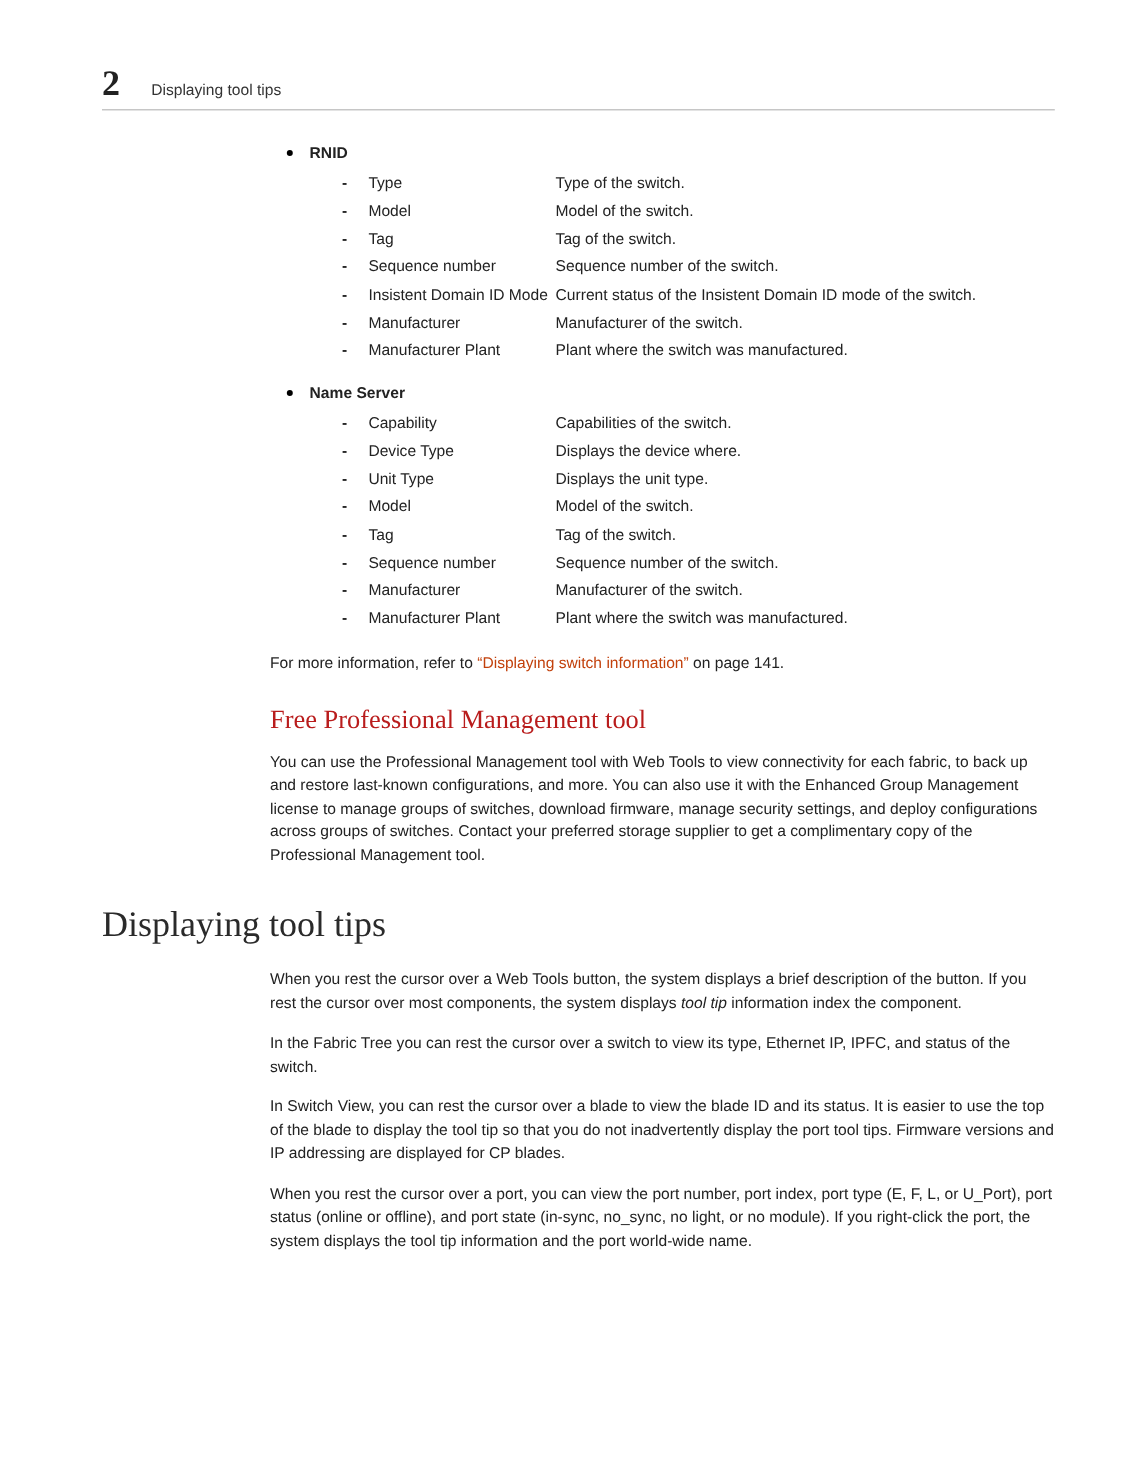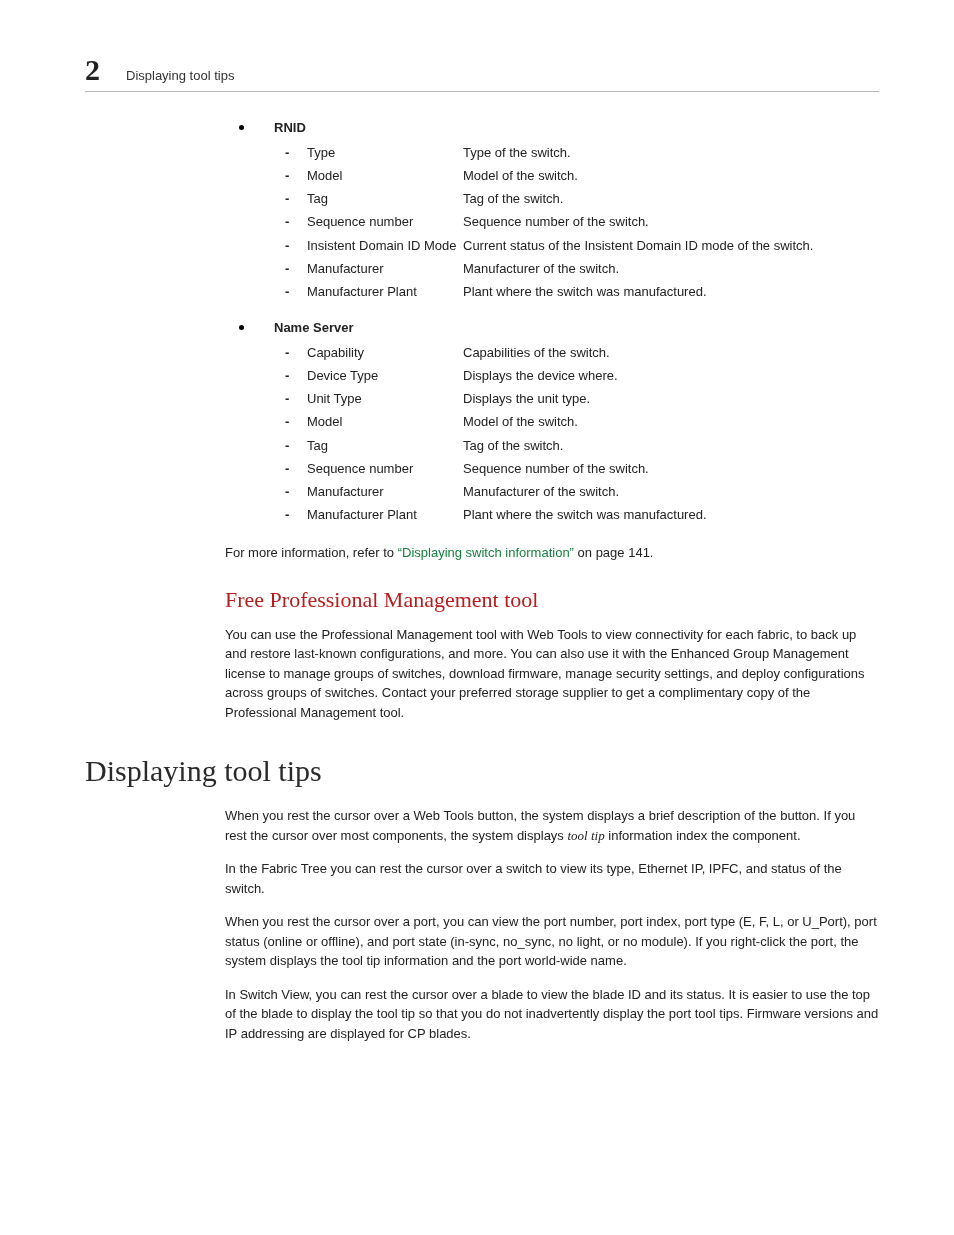--- a/index.html
+++ b/index.html
@@ -39,21 +39,20 @@
     margin-left: 140px;
   }
   .bullet-section { margin-bottom: 18px; }
   .bullet-header {
     display: flex;
     align-items: baseline;
     font-weight: bold;
     font-size: 13px;
     margin-bottom: 8px;
     margin-left: 14px;
-    gap: 16px;
   }
   .bullet-dot {
     display: inline-block;
     width: 5px; height: 5px;
     background: #000;
     border-radius: 50%;
     margin-right: 14px;
     position: relative;
     top: -2px;
   }
@@ -75,37 +74,37 @@
   .term {
     flex: 0 0 150px;
     padding-right: 6px;
   }
   .desc { flex: 1 1 auto; }
   .para {
     font-size: 13px;
     line-height: 1.5;
     margin: 8px 0 14px 0;
   }
-  .link { color: #15803d; }
+  .link { color: #c2410c; }
   .h2 {
     font-family: Georgia, 'Times New Roman', serif;
     font-size: 22px;
     font-weight: 400;
     color: #b91c1c;
     margin: 24px 0 12px 0;
   }
   .h1-block { margin-left: 0; }
   .h1 {
     font-family: Georgia, 'Times New Roman', serif;
     font-size: 30px;
     font-weight: 400;
     color: #2a2a2a;
     margin: 32px 0 18px 0;
   }
-  em.term-i { font-style: italic; font-family: Liberation Serif, serif; }
+  em.term-i { font-style: italic; }
 </style>
 </head>
 <body>
 
 <div class="page">
 
   <div class="header">
     <span class="chapter-num">2</span>
     <span class="header-title">Displaying tool tips</span>
   </div>
@@ -215,17 +214,17 @@
 
   <div class="h1-block">
     <div class="h1">Displaying tool tips</div>
   </div>
 
   <div class="content">
     <p class="para">
       <span>When you rest the cursor over a Web Tools button, the system displays a brief description of the button. If you rest the cursor over most components, the system displays </span><em class="term-i">tool tip</em><span> information index the component.</span>
     </p>
     <p class="para">In the Fabric Tree you can rest the cursor over a switch to view its type, Ethernet IP, IPFC, and status of the switch.</p>
+    <p class="para">In Switch View, you can rest the cursor over a blade to view the blade ID and its status. It is easier to use the top of the blade to display the tool tip so that you do not inadvertently display the port tool tips. Firmware versions and IP addressing are displayed for CP blades.</p>
     <p class="para">When you rest the cursor over a port, you can view the port number, port index, port type (E, F, L, or U_Port), port status (online or offline), and port state (in-sync, no_sync, no light, or no module). If you right-click the port, the system displays the tool tip information and the port world-wide name.</p>
-    <p class="para">In Switch View, you can rest the cursor over a blade to view the blade ID and its status. It is easier to use the top of the blade to display the tool tip so that you do not inadvertently display the port tool tips. Firmware versions and IP addressing are displayed for CP blades.</p>
   </div>
 
 </div>
 
 </body></html>

